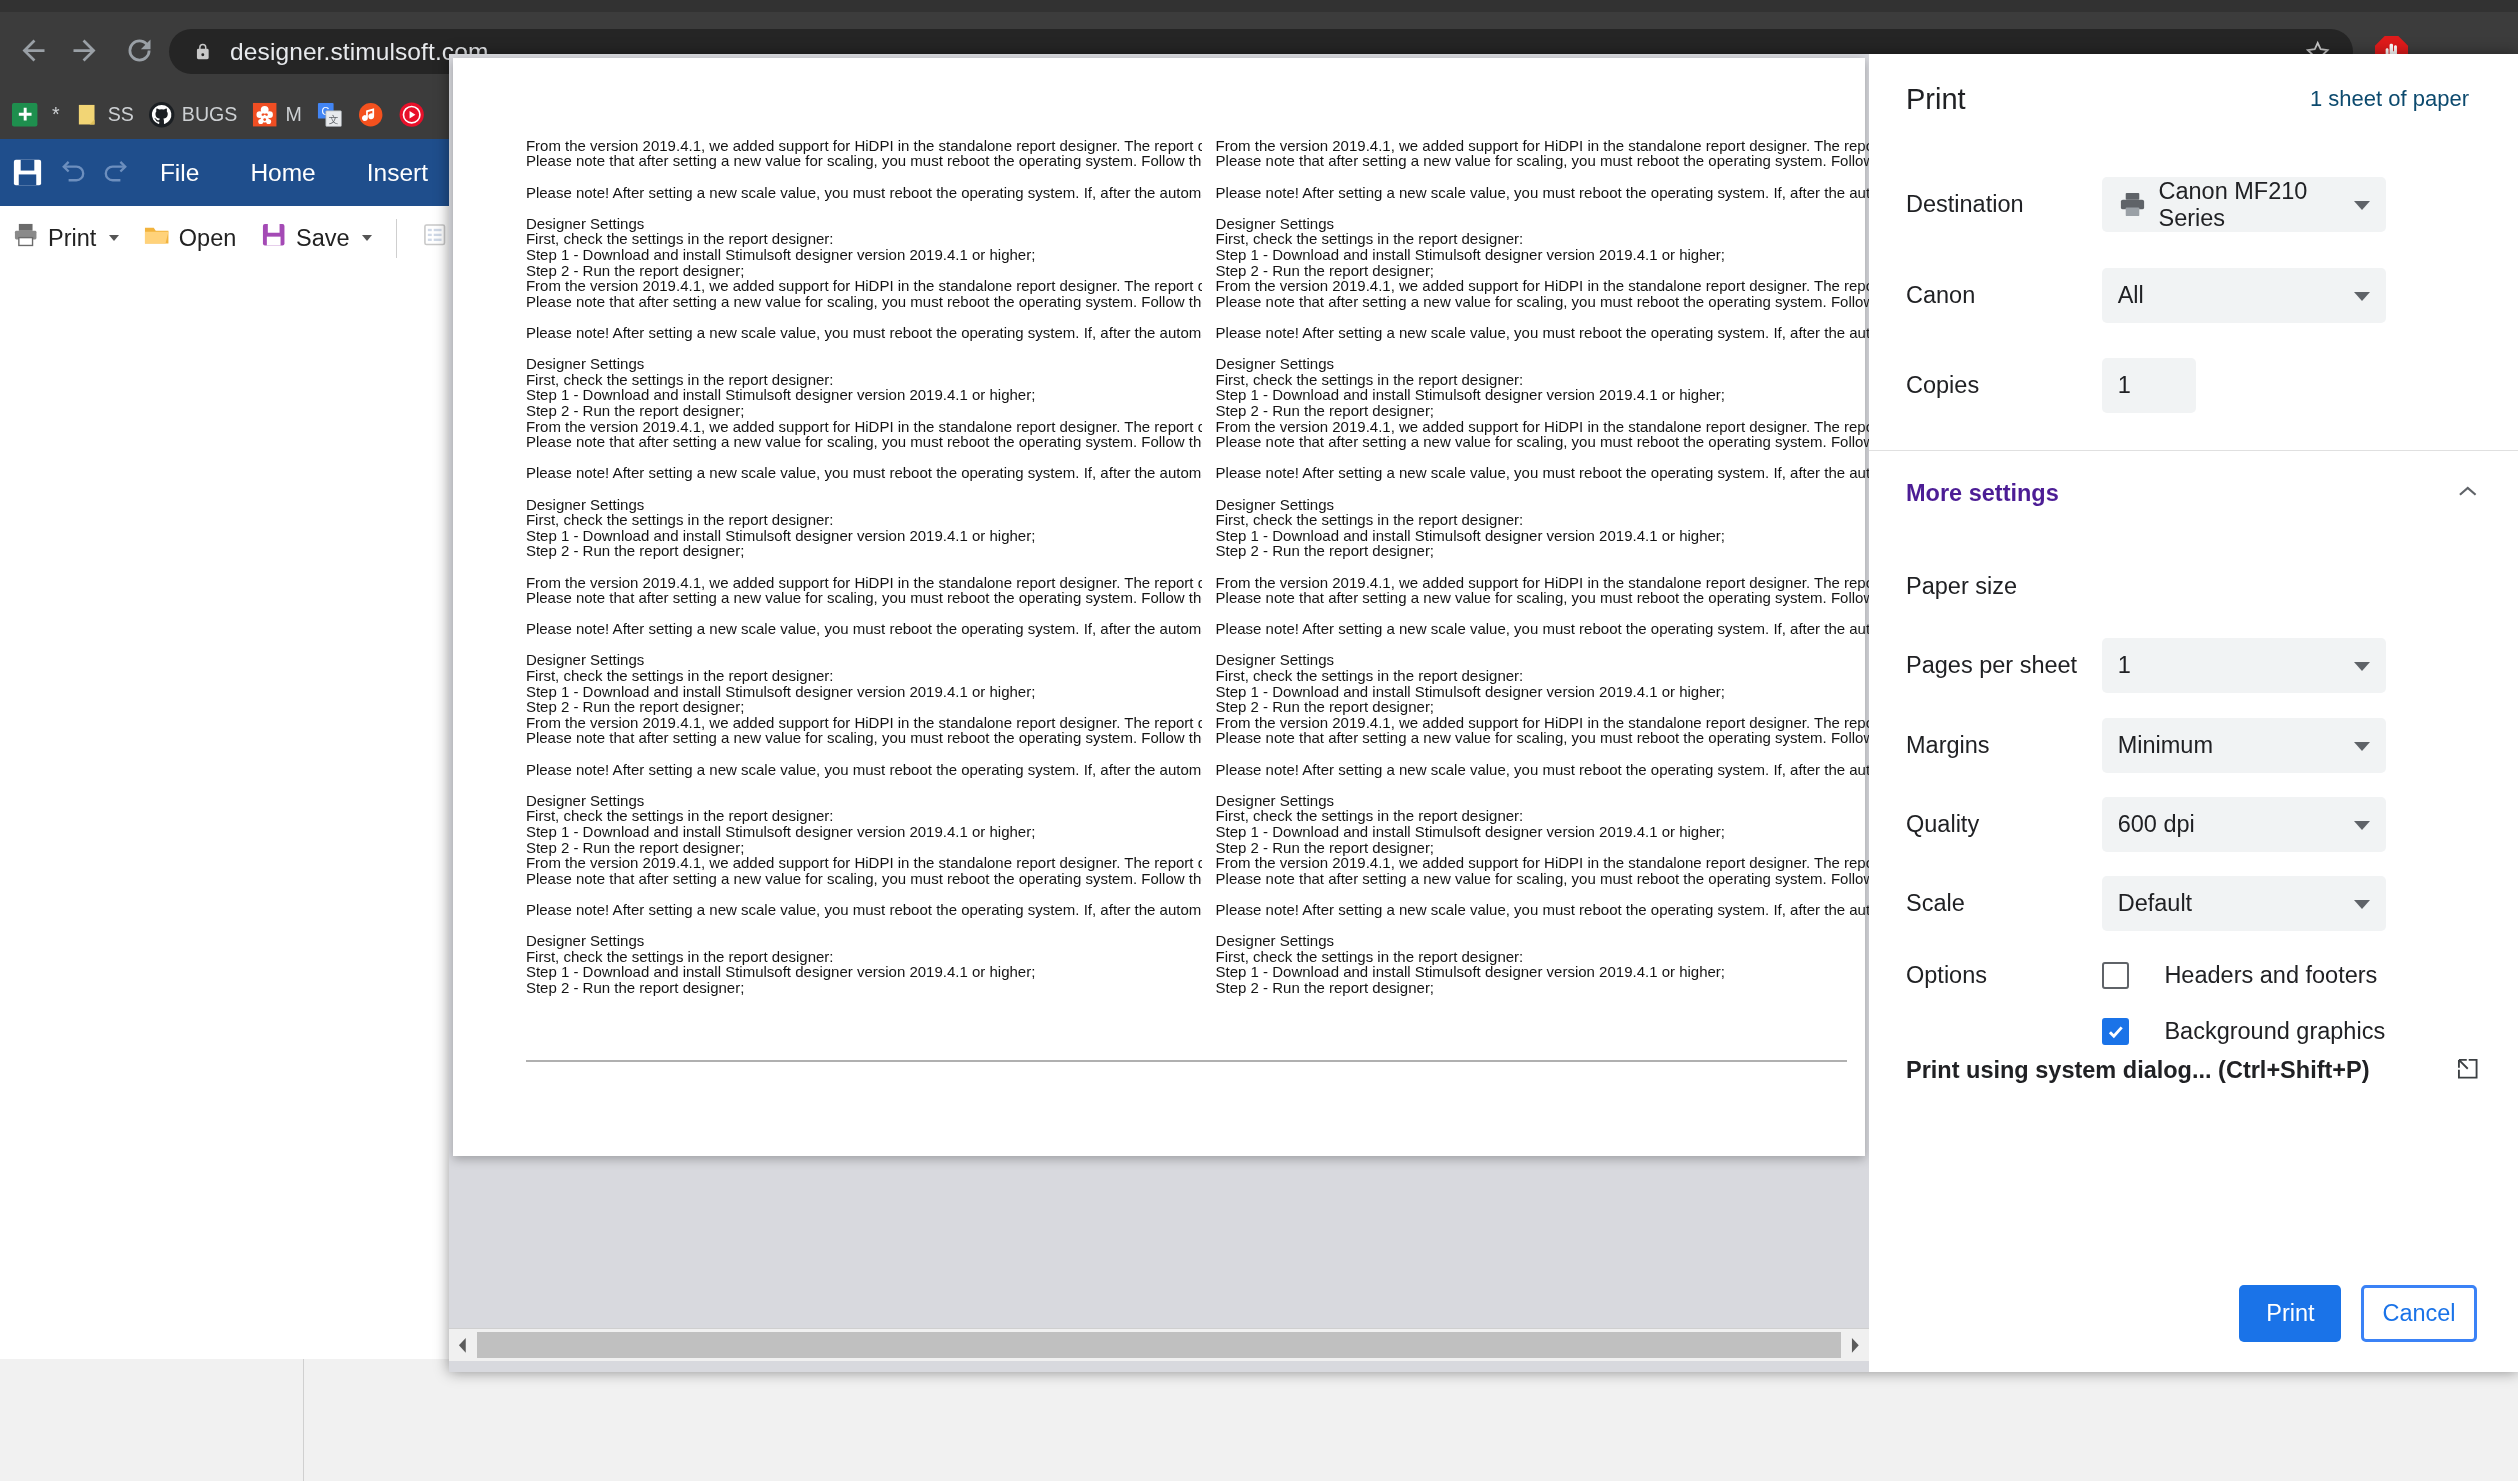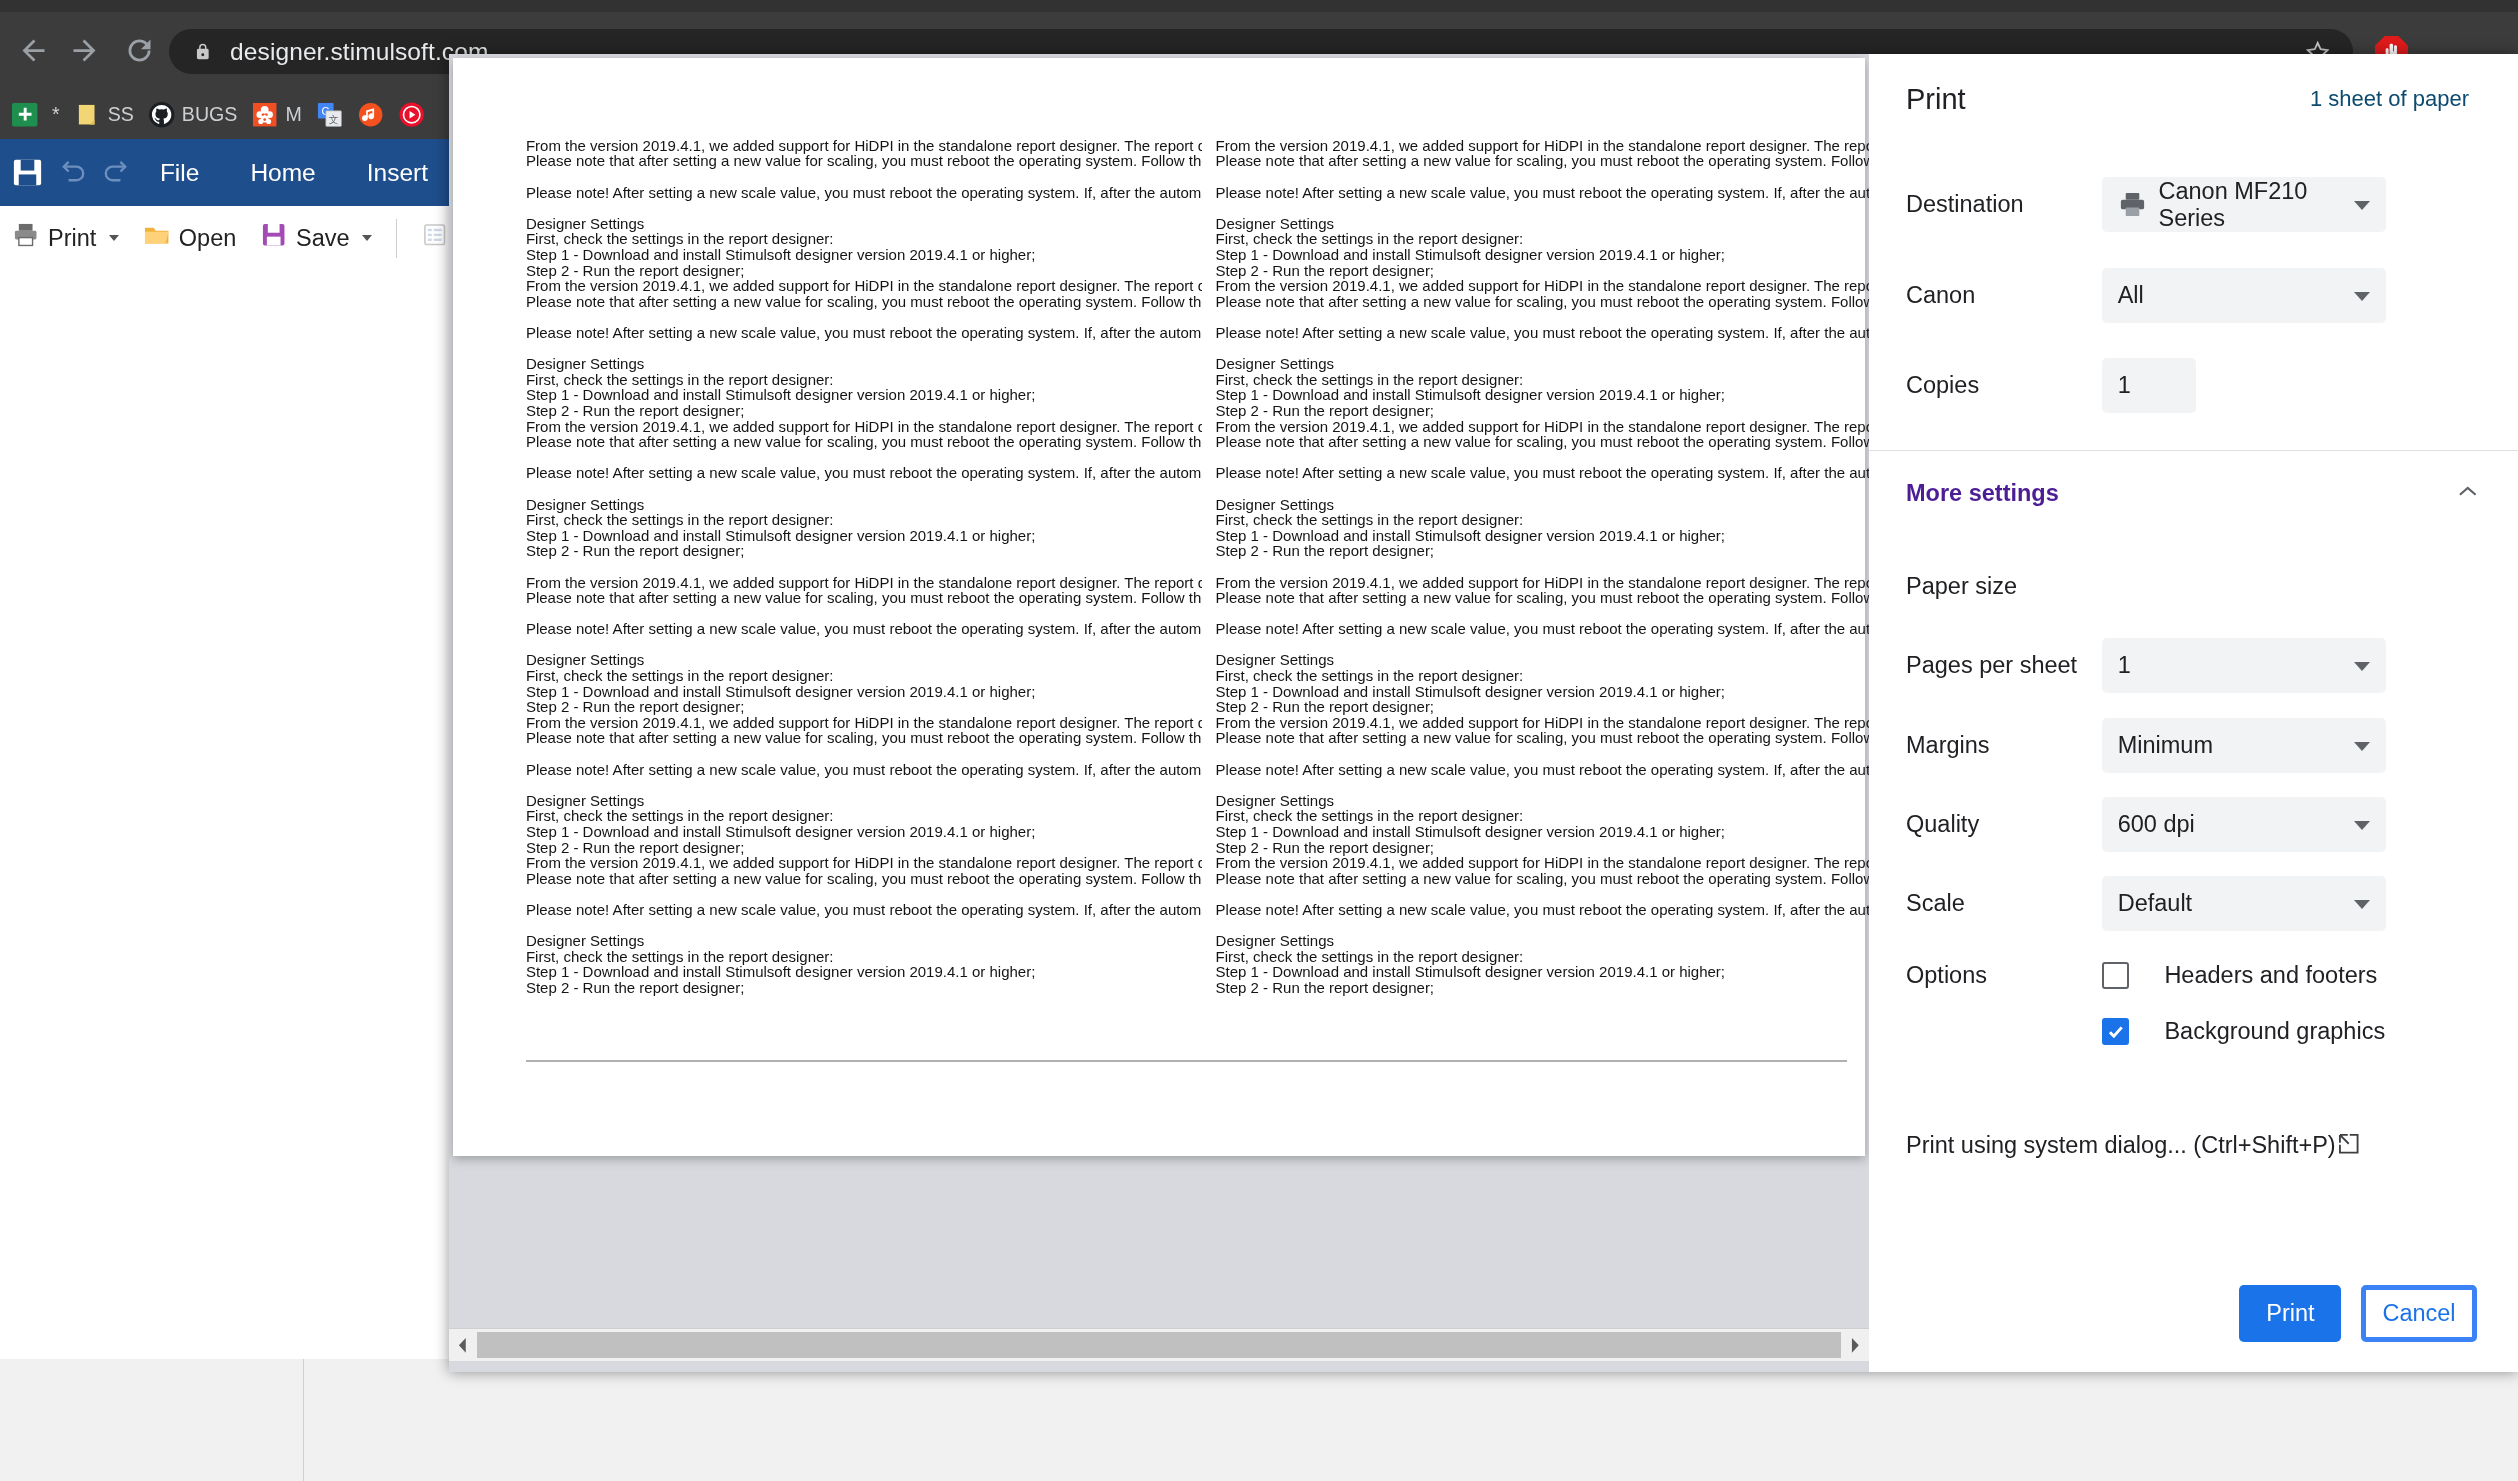--- a/index.html
+++ b/index.html
@@ -232,39 +232,39 @@
     border: 2.4px solid #5f6368; background: #ffffff;
   }
   .checkbox.checked {
     background: #1a73e8; border-color: #1a73e8;
     display: flex; align-items: center; justify-content: center;
   }
   .checkbox.checked svg { width: 19.6px; height: 19.6px; stroke: #fff; fill: none; stroke-width: 3; }
   .cb-text { margin-left: 35px; font-size: 23.5px; color: #202124; }
 
   #system-dialog-row {
-    position: absolute; left: 37px; top: 1072px; width: 574px; height: 39px;
-    display: flex; align-items: center; 
+    position: absolute; left: 37px; top: 997px; width: 574px; height: 39px;
+    display: flex; align-items: center; justify-content: space-between; font-weight: bold;
   }
   #system-dialog-label { font-size: 23.5px; color: #202124; }
   #external-link-icon svg { width: 25.5px; height: 25.5px; stroke: #3c4043; fill: none; stroke-width: 1.9; }
 
   #panel-footer {
     position: absolute; left: 0; bottom: 0; width: 649px; height: 118px;
     display: flex; align-items: center; justify-content: flex-end;
     gap: 19.6px; padding-right: 41px;
   }
   #print-button {
     width: 102px; height: 57px; border-radius: 4.9px; background: #1a73e8;
     color: #ffffff; font-size: 23.5px;
     display: flex; align-items: center; justify-content: center;
   }
   #cancel-button {
     width: 116px; height: 57px; border-radius: 4.9px; background: #ffffff;
-    border: 5px solid #3b82f6; color: #1a73e8; font-size: 23.5px;
+    border: 3px solid #3b82f6; color: #1a73e8; font-size: 23.5px;
     display: flex; align-items: center; justify-content: center;
   }
 </style>
 </head>
 <body>
 
 <div id="browser-chrome">
   <div id="tabstrip"></div>
 
   <div id="toolbar-row">

